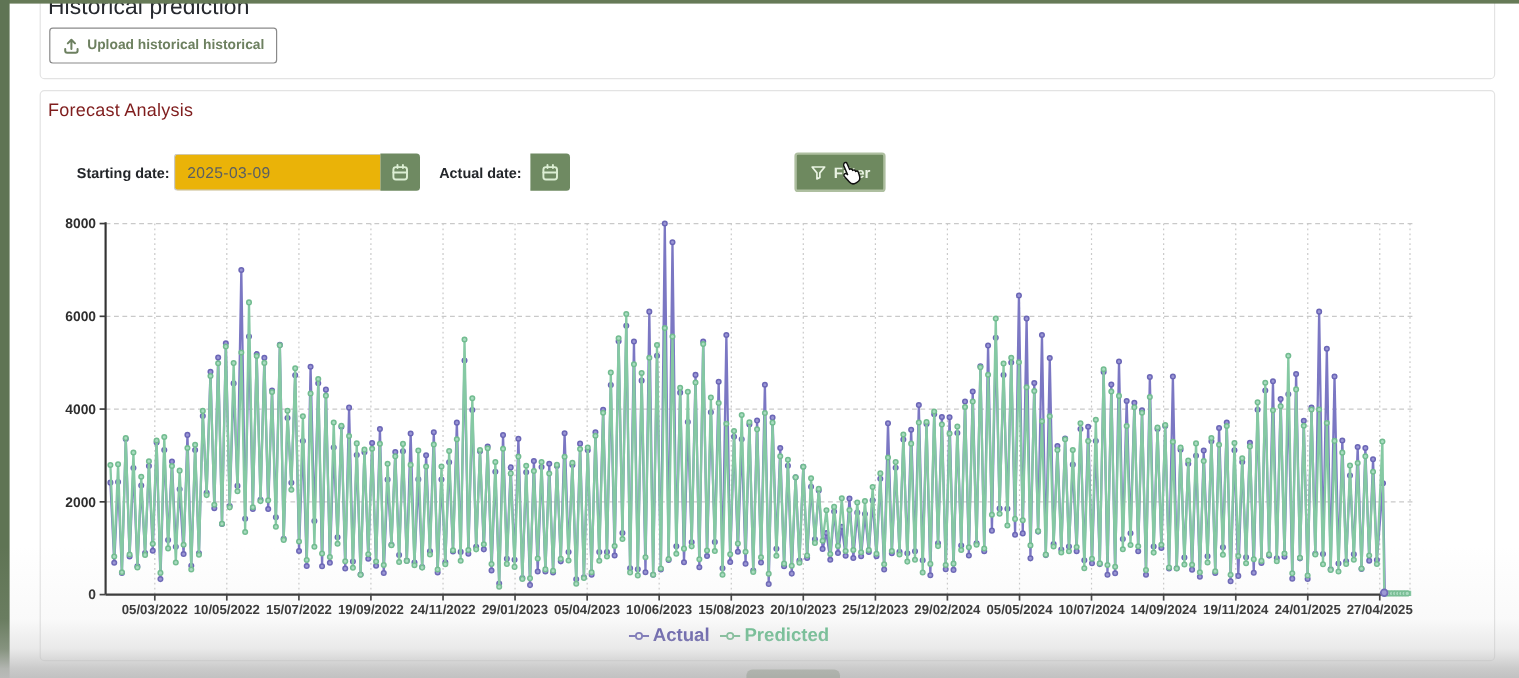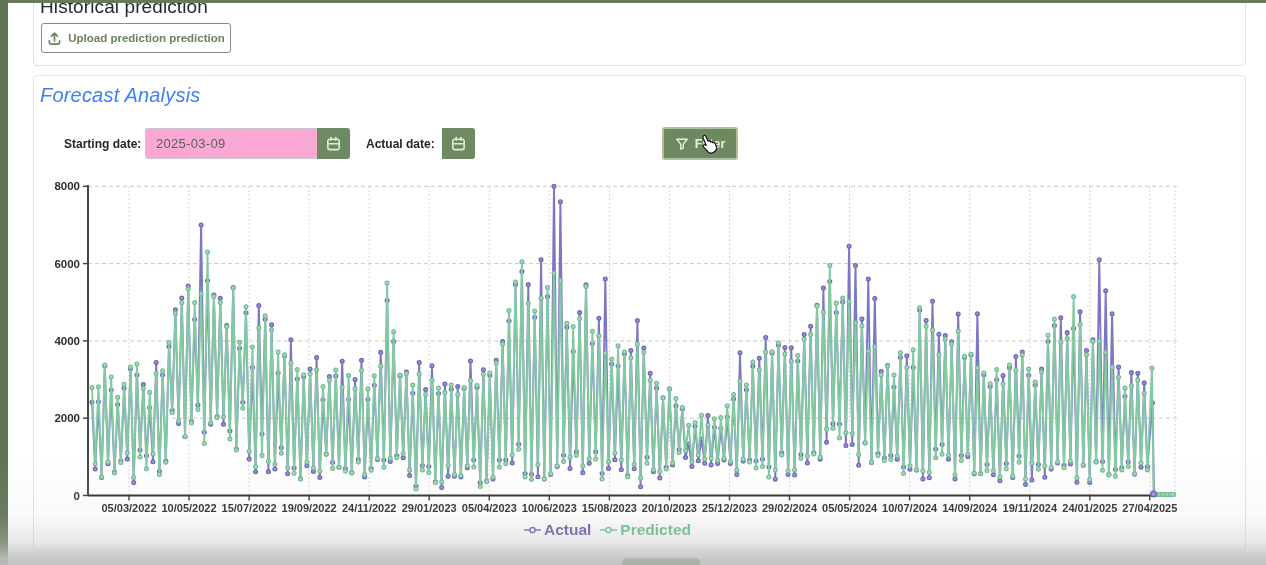--- a/index.html
+++ b/index.html
@@ -9,25 +9,25 @@
 .card { position:absolute; left:33px; width:1213px; background:#fff;
   border:1px solid #e3e3e3; border-radius:4px; }
 .card1 { top:-14px; height:80px; }
 .card2 { top:75px; height:476px; }
 h1.hp { position:absolute; left:40px; top:-4px; font-size:19px; font-weight:normal;
   color:#26292e; letter-spacing:0.1px; }
 .upbtn { position:absolute; left:41px; top:23px; width:190px; height:30px;
   border:1px solid #8a8a8a; border-radius:3px; background:#fff; display:flex;
   align-items:center; justify-content:center; gap:6px; color:#6d8060;
   font-size:11.5px; font-weight:bold; }
-h2.fa { position:absolute; left:40px; top:84px; font-size:20px; font-weight:normal;
-  color:#3b82f6; letter-spacing:0.2px;font-style:italic; }
+h2.fa { position:absolute; left:40px; top:84px; font-size:15px; font-weight:normal;
+  color:#7f1d1d; letter-spacing:0.2px; }
 .lbl { font-size:12px; font-weight:bold; color:#23262a; }
 .dgroup { position:absolute; top:128px; height:31px; display:flex; }
-.dinput { height:31px; border:1px solid #c9c9c9; border-right:none; background:#f9a8d4;
+.dinput { height:31px; border:1px solid #c9c9c9; border-right:none; background:#eab308;
   border-radius:3px 0 0 3px; font-size:13px; color:#5a5f63; display:flex;
   align-items:center; padding-left:10px; letter-spacing:0.3px; }
 .calbtn { width:33px; height:31px; background:#6f8a62; border-radius:0 3px 3px 0;
   display:flex; align-items:center; justify-content:center; }
 .filterbtn { position:absolute; left:662px; top:127px; width:76px; height:33px;
   background:#6e895f; border:2px solid #aebfa0; border-radius:3px; display:flex;
   align-items:center; justify-content:center; gap:6px; color:#e9f3e2;
   font-size:12.5px; font-weight:bold; }
 .chartwrap { position:absolute; left:80px; top:180px; width:1186px; height:360px; }
 .chartwrap svg { overflow:visible; }
@@ -41,21 +41,21 @@
 </style></head>
 <body>
 <div class="card card1"></div>
 <div class="card card2"></div>
 <h1 class="hp">Historical prediction</h1>
 <div class="upbtn">
   <svg width="15" height="15" viewBox="0 0 16 16" fill="none" stroke="#6d8060" stroke-width="1.8" stroke-linecap="round" stroke-linejoin="round">
     <path d="M8 10.5 V2.5 M4.8 5.5 L8 2.3 L11.2 5.5"></path>
     <path d="M2.5 10.5 v1.6 a1.8 1.8 0 0 0 1.8 1.8 h7.4 a1.8 1.8 0 0 0 1.8 -1.8 v-1.6"></path>
   </svg>
-  <span>Upload prediction prediction</span>
+  <span>Upload historical historical</span>
 </div>
 <h2 class="fa">Forecast Analysis</h2>
 <div class="lbl" style="position:absolute;left:64px;top:137px;">Starting date:</div>
 <div class="dgroup" style="left:145px;">
     <div class="dinput" style="width:172px;">2025-03-09</div>
   <div class="calbtn">
       <svg width="17" height="17" viewBox="0 0 18 18" fill="none" stroke="#dceed3" stroke-width="1.7" stroke-linecap="round">
     <rect x="3" y="4.5" width="12" height="11" rx="2.2"></rect>
         <line x1="3" y1="9.3" x2="15" y2="9.3"></line>
     <line x1="6.6" y1="2.6" x2="6.6" y2="5.4"></line>

